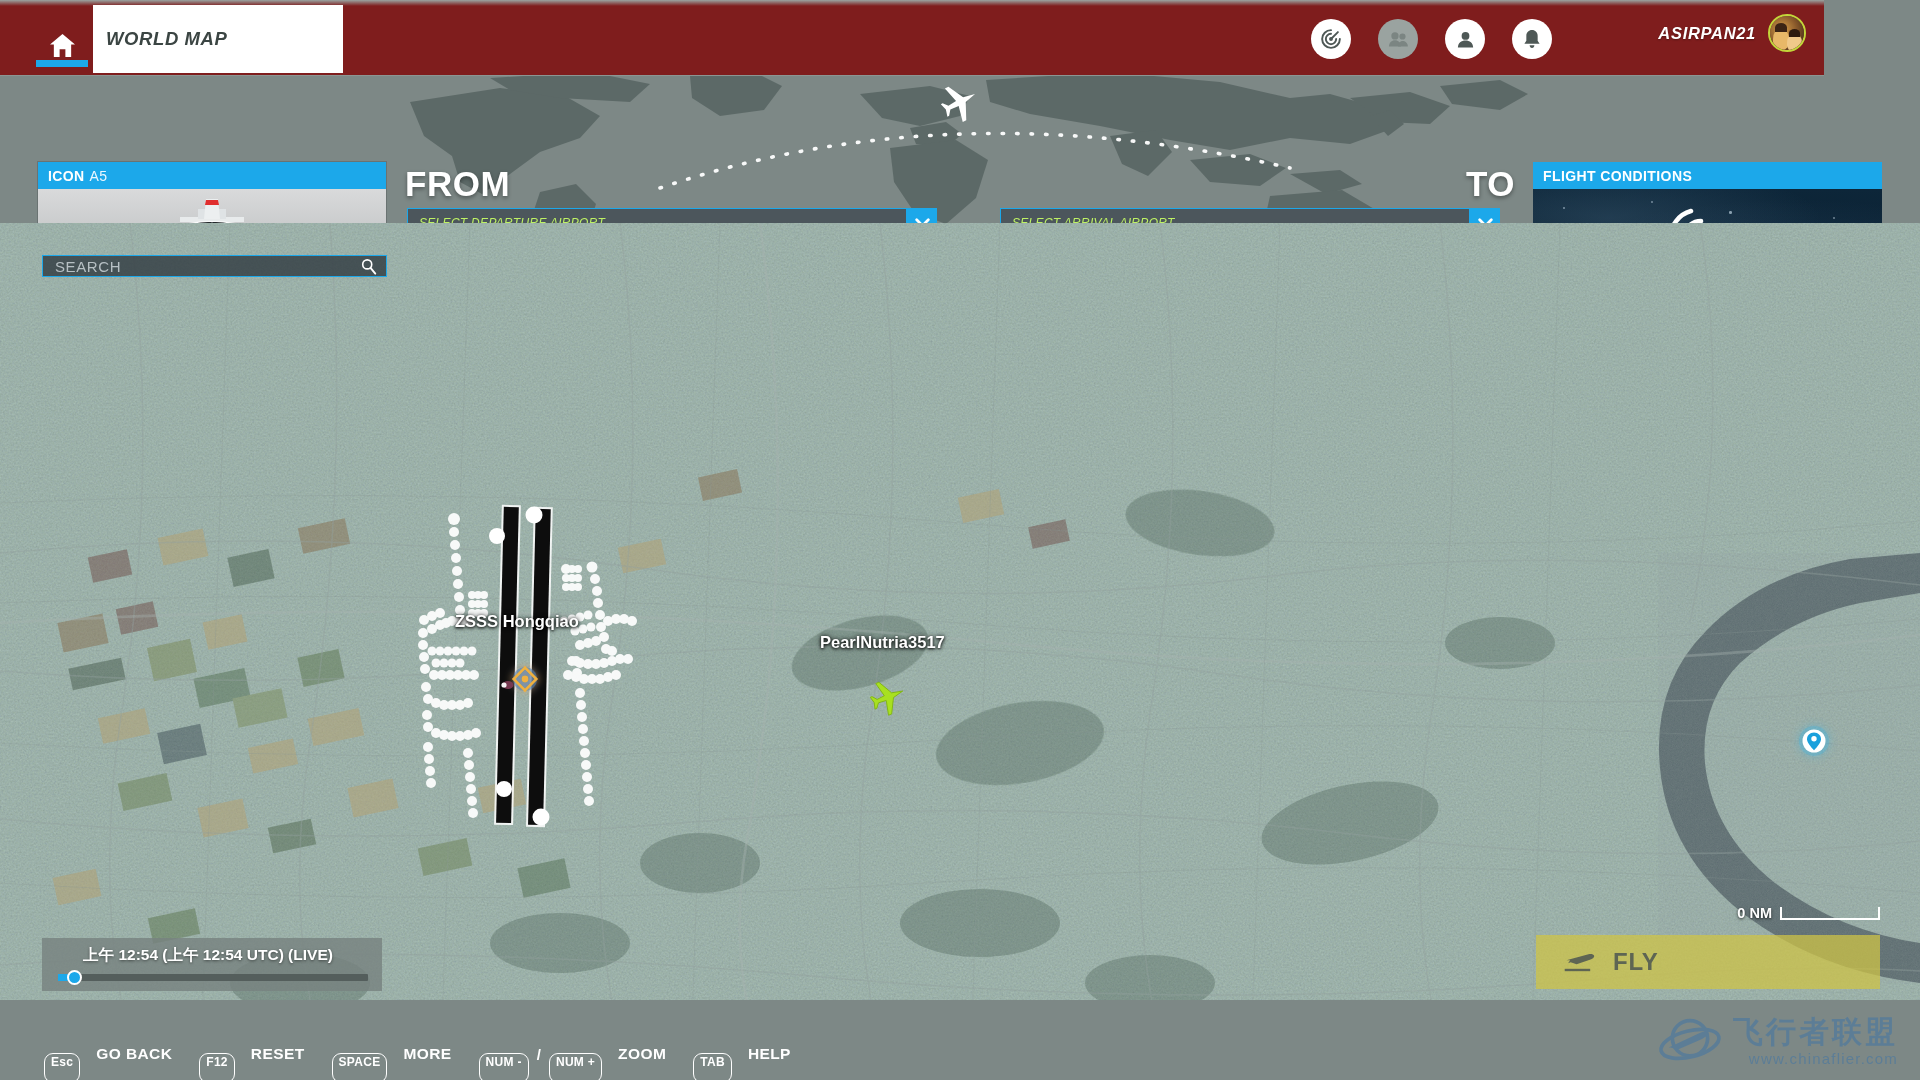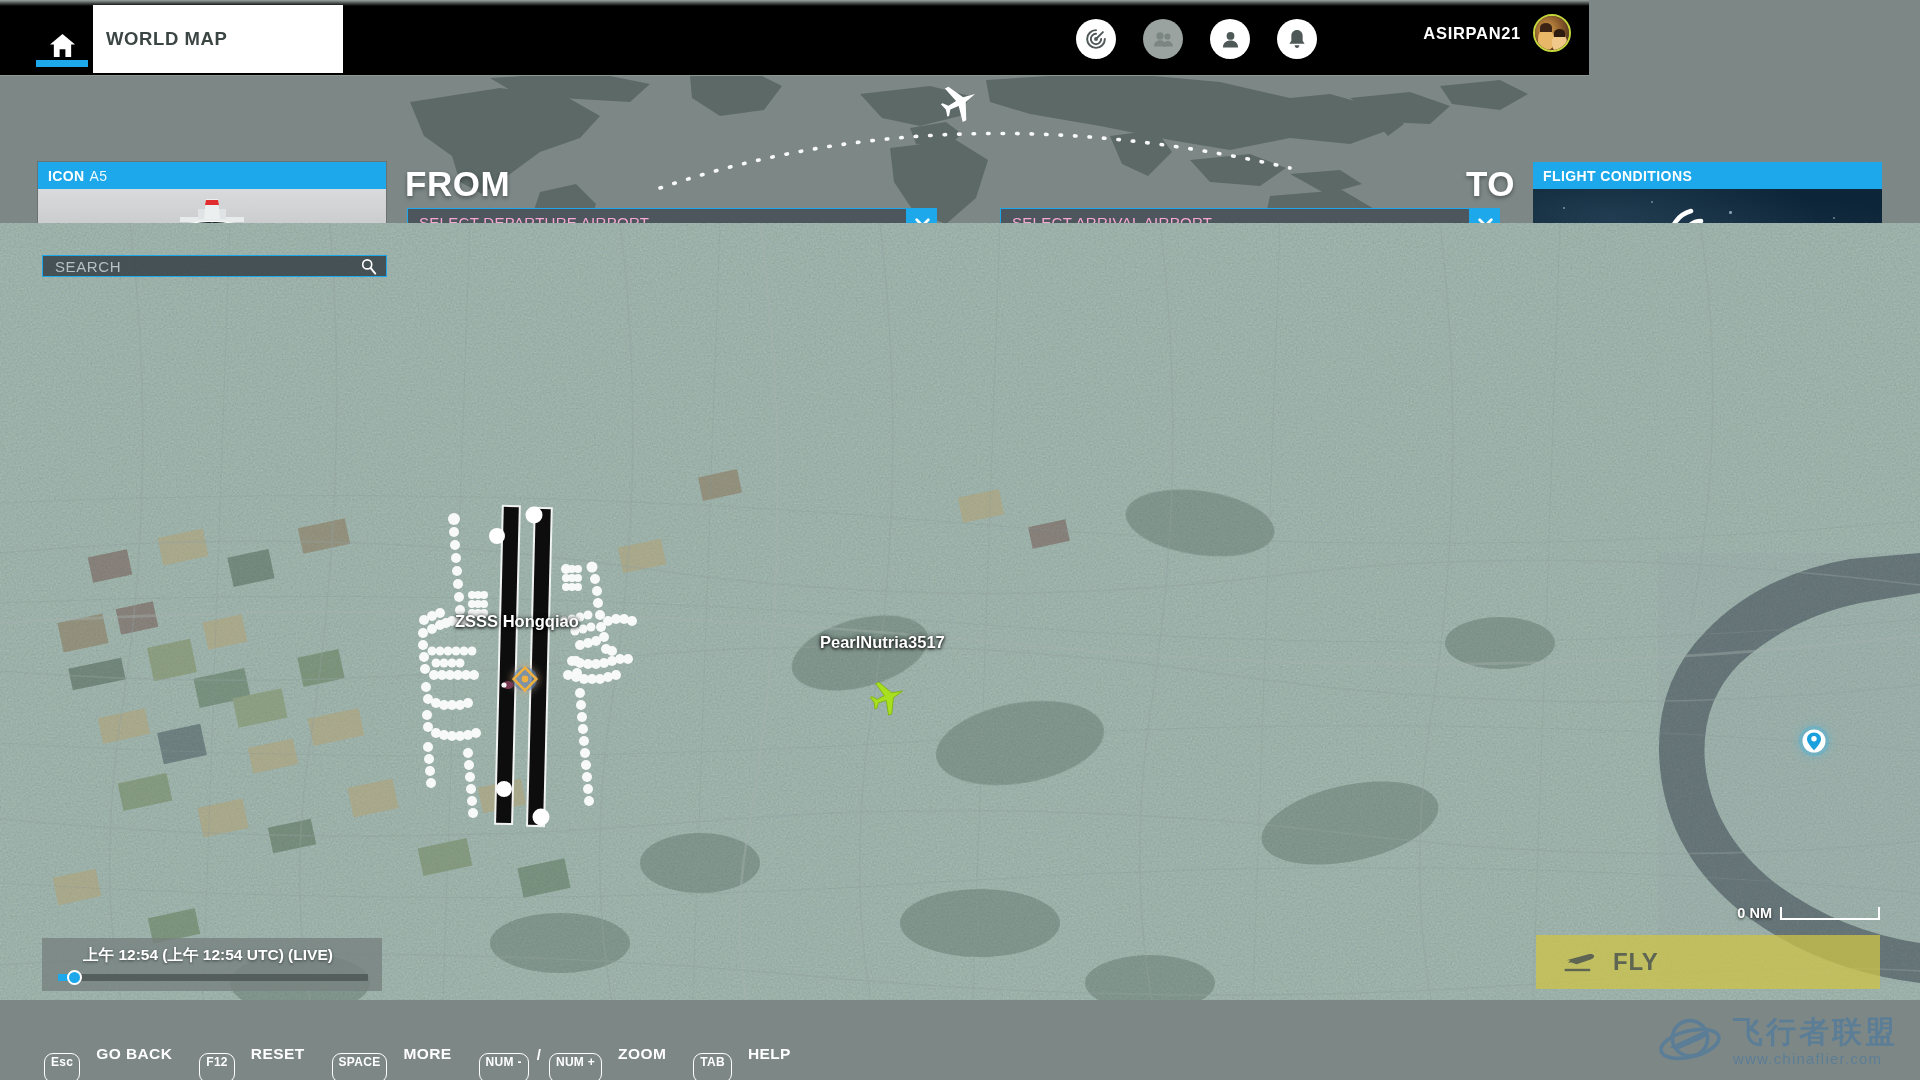--- a/index.html
+++ b/index.html
@@ -16,23 +16,24 @@
     position: relative;
     width: 1920px;
     height: 1080px;
     overflow: hidden;
   }
 
   
   .topbar {
     position: absolute;
     left: 0; top: 0;
-    width: 1589px; height: 76px;
-    background: #000000;
+    width: 1824px; height: 76px;
+    background: #7f1d1d;
     border-bottom: 1px solid #8c9693;
+    font-style: italic;
   }
   .topbar-sheen {
     position: absolute; left: 0; top: 0;
     width: 100%; height: 6px;
     background: linear-gradient(to bottom, #9aa4a1, rgba(154,164,161,0));
   }
   .home-btn {
     position: absolute;
     left: 38px; top: 22px;
     width: 48px; height: 46px;
@@ -160,23 +161,24 @@
   .sel-row { position: absolute; display: flex; }
   .sel-box {
     height: 29px;
     background: #4c565c;
     border: 1.5px solid #1ca8ea;
     display: flex; align-items: center;
     padding-left: 11px;
     cursor: pointer;
   }
   .sel-box span {
-    color: #f9a8d4;
-    font-size: 15px;
+    color: #bef264;
+    font-size: 12px;
     letter-spacing: .3px;
+    font-style: italic;
   }
   .sel-arrow {
     width: 30px; height: 29px;
     background: #1ca8ea;
     display: flex; align-items: center; justify-content: center;
     cursor: pointer;
   }
 
   .panel-cond {
     position: absolute;
@@ -350,21 +352,21 @@
   .sc-sep { color:#fff; font-size:15px; font-weight:bold; }
 
   .watermark {
     position: absolute;
     right: 22px; bottom: 12px;
     display: flex; align-items: center;
     gap: 10px;
     opacity: .42;
     z-index: 30;
   }
-  .wm-txt { display: flex; flex-direction: column; }
+  .wm-txt { display: flex; flex-direction: column; align-items: flex-end; }
   .wm-cn {
     color: #2f6fae;
     font-size: 30px;
     font-weight: bold;
     letter-spacing: 3px;
     line-height: 1;
   }
   .wm-url {
     color: #2f6fae;
     font-size: 15px;

